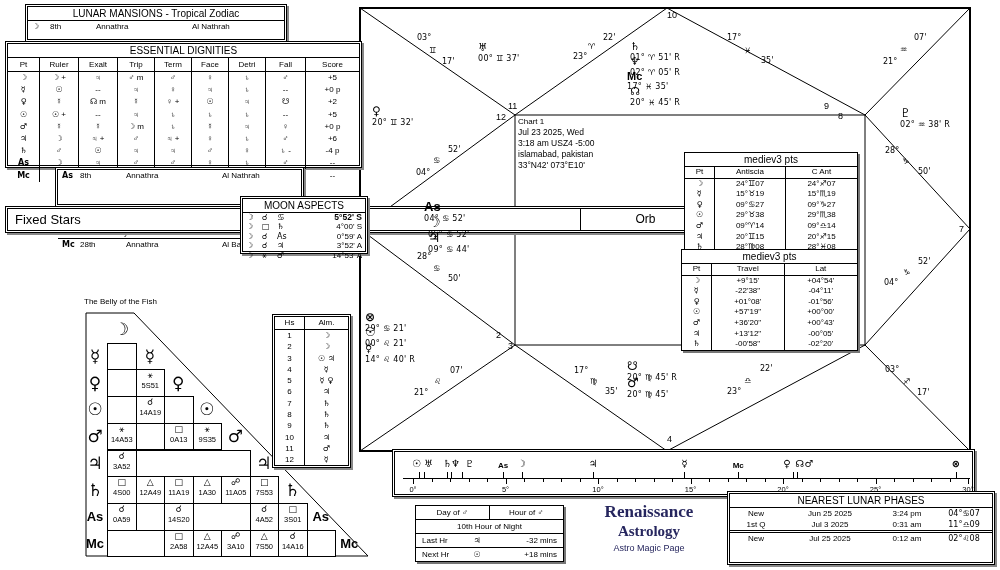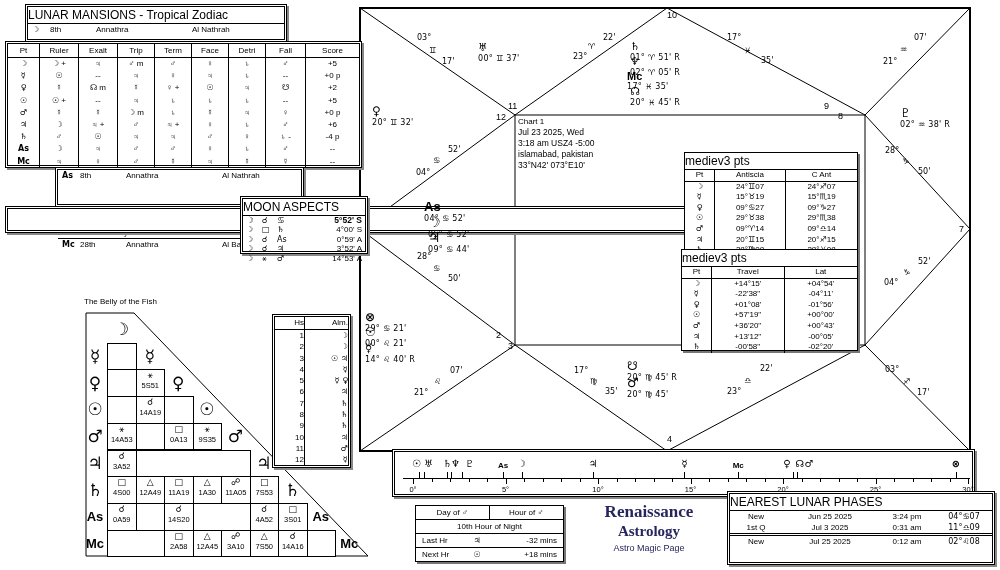--- a/index.html
+++ b/index.html
@@ -1,38 +1,38 @@
 <!DOCTYPE html>
 <html><head>
 <meta charset="utf-8">
 <style>
   html,body{margin:0;padding:0;background:#fff;}
   #root{position:relative;width:1000px;height:570px;background:#fff;overflow:hidden;
         font-family:"Liberation Sans","DejaVu Sans",sans-serif;color:#000;font-size:8px;}
   svg{position:absolute;left:0;top:0;}
   .box{position:absolute;background:#fff;border:3px double #000;box-shadow:2px 2px 0 #888;box-sizing:border-box;}
   .sbox{position:absolute;background:#fff;border:1px solid #000;box-shadow:2px 2px 0 #777;box-sizing:border-box;}
-  .boxtitle{border-bottom:1px solid #000;padding:1px 0;font-size:12px;}
+  .boxtitle{text-align:center;border-bottom:1px solid #000;padding:1px 0;font-size:10px;}
   .glyph{font-family:"DejaVu Sans",sans-serif;}
   
   .dgrid{display:grid;grid-template-columns:32px 39px 39px 37px 37px 37px 37px 40px 1fr;}
   .dgrid>div{border-right:1px solid #000;text-align:center;padding:1px 0;height:10.2px;line-height:10px;}
   .dgrid>div:nth-child(9n){border-right:none;}
   .dgh>div{border-bottom:1px solid #000;height:11px;line-height:11px;}
   
   .mrow{display:grid;grid-template-columns:18px 46px 96px 1fr;padding:1px 2px 0 4px;}
   .mrow2{padding:0 2px 1px 26px;margin-top:48px;}
   .msep{border-top:1px solid #000;}
   
   .marow{display:grid;grid-template-columns:16px 15px 20px 1fr;padding:0 3px;height:9.4px;line-height:9.4px;}
   .marow .orb{text-align:right;}
   .mabold{font-weight:bold;font-size:8.5px;}
   
   .hgrid{display:grid;grid-template-columns:30px 1fr;text-align:center;}
-  .hgrid>div{height:11.3px;line-height:11.3px;text-align:right;}
+  .hgrid>div{height:11.3px;line-height:11.3px;}
   .hgrid>div:nth-child(odd){border-right:1px solid #000;}
   .hgh>div{border-bottom:1px solid #000;height:12px;line-height:12px;}
   
   .vgrid3{display:grid;grid-template-columns:30px 1fr 1fr;text-align:center;}
   .vgrid3>div{border-right:1px solid #000;height:10.6px;line-height:10.6px;}
   .vgrid3>div:nth-child(3n){border-right:none;}
   .vhead>div{border-bottom:1px solid #000;}
   
   .pgrid{display:grid;grid-template-columns:52px 96px 58px 1fr;text-align:center;}
   .pgrid>div{height:11px;line-height:11px;}
@@ -108,20 +108,21 @@
           <div class="glyph" style="font-weight:bold;">☽</div>
           <div>8th</div>
           <div>Annathra</div>
           <div>Al Nathrah</div>
         </div>
         <div class="mrow2">The Nursery</div>
       </div>
 </div>
 
 <div class="box" id="dignities" style="left:5px;top:41px;width:357px;height:127px;">
+  <div class="boxtitle">ESSENTIAL DIGNITIES</div>
   <div id="dign-head" class="dgrid dgh">
         <div>Pt</div>
         <div>Ruler</div>
         <div>Exalt</div>
         <div>Trip</div>
         <div>Term</div>
         <div>Face</div>
         <div>Detri</div>
         <div>Fall</div>
         <div>Score</div>
@@ -225,20 +226,22 @@
           <div class="glyph" style="font-weight:bold;">Mc</div>
           <div>28th</div>
           <div>Annathra</div>
           <div>Al Batn Al Hut</div>
         </div>
         <div class="mrow2">The Belly of the Fish</div>
       </div>
 </div>
 
 <div class="box" id="fixedstars" style="left:5px;top:206px;width:708px;height:27px;">
+  <div class="fsl">Fixed Stars</div>
+  <div class="orbcell">Orb</div>
 </div>
 
 <div class="box" id="moonaspects" style="left:240px;top:196px;width:128px;height:58px;z-index:5;">
   <div class="boxtitle">MOON ASPECTS</div>
   <div id="moonaspect-rows">
         <div class="marow mabold">
           <div class="glyph">☽</div>
           <div class="glyph">☌</div>
           <div class="glyph">♋</div>
           <div class="orb">5°52' S</div>
@@ -459,21 +462,21 @@
 
 <div class="sbox" id="medievB" style="left:681px;top:249px;width:177px;height:102px;z-index:4;">
   <div class="boxtitle">mediev3 pts</div>
   <div id="medievB-head" class="vgrid3 vhead">
         <div>Pt</div>
         <div>Travel</div>
         <div>Lat</div>
       </div>
   <div id="medievB-rows" class="vgrid3">
         <div class="glyph">☽</div>
-        <div>+14°15'</div>
+        <div>+9°15'</div>
         <div>+04°54'</div>
         <div class="glyph">☿</div>
         <div>-22'38"</div>
         <div>-04°11'</div>
         <div class="glyph">♀</div>
         <div>+01°08'</div>
         <div>-01°56'</div>
         <div class="glyph">☉</div>
         <div>+57'19"</div>
         <div>+00°00'</div>

